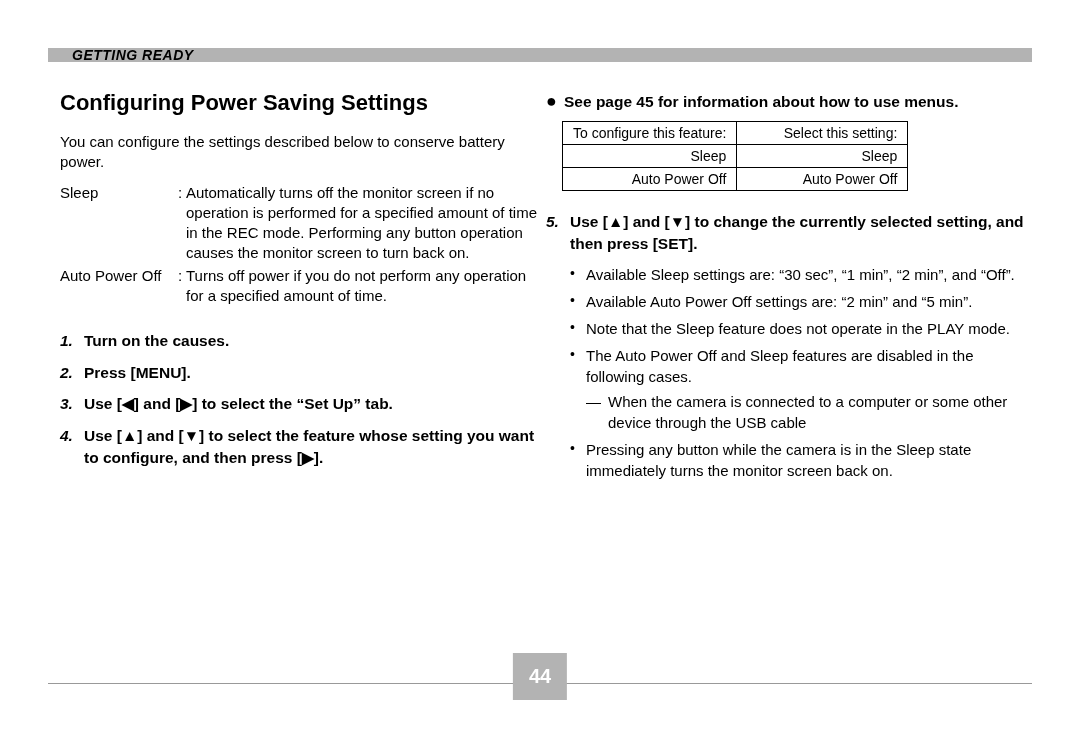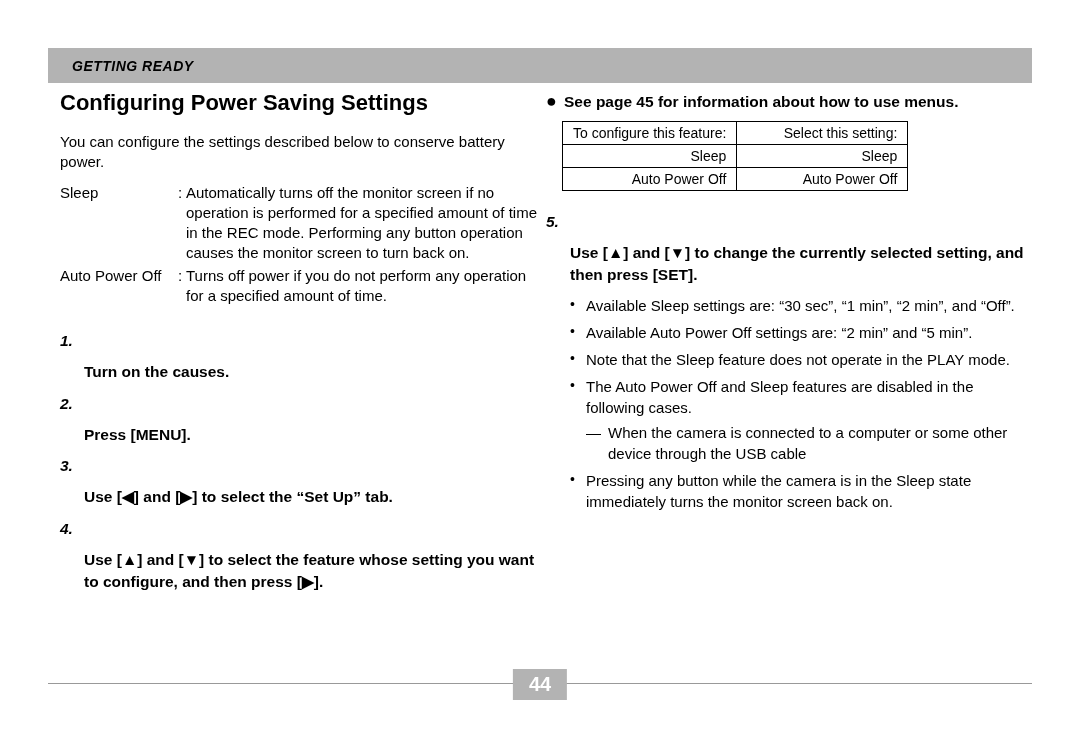--- a/index.html
+++ b/index.html
@@ -17,21 +17,21 @@
     width: 1080px;
     height: 730px;
     box-sizing: border-box;
     padding: 0;
   }
   .banner {
     position: absolute;
     top: 48px;
     left: 48px;
     right: 48px;
-    height: 35px;
+    height: 14px;
     background: #b3b3b3;
     display: flex;
     align-items: center;
     padding-left: 24px;
     box-sizing: border-box;
   }
   .banner-text {
     font-weight: bold;
     font-style: italic;
     color: #000;
@@ -87,21 +87,20 @@
     line-height: 1.4;
     margin-bottom: 10px;
   }
   .step .num {
     width: 24px;
     flex-shrink: 0;
     font-style: italic;
   }
   .step .txt {
     flex: 1;
-    margin-top: 31px;
   }
   .lead-bullet {
     display: flex;
     font-weight: bold;
     font-size: 15.5px;
     line-height: 1.35;
     margin-top: 4px;
     margin-bottom: 8px;
   }
   .lead-bullet .dot {
@@ -160,21 +159,21 @@
   }
   .page-num {
     position: absolute;
     left: 50%;
     bottom: 30px;
     transform: translateX(-50%);
     background: #b3b3b3;
     color: #fff;
     font-weight: bold;
     font-size: 20px;
-    padding: 4px 16px;
+    padding: 12px 16px;
   }
 </style>
 </head>
 <body>
 
 <div class="page">
 
   <div class="banner">
     <span class="banner-text">GETTING READY</span>
   </div>

